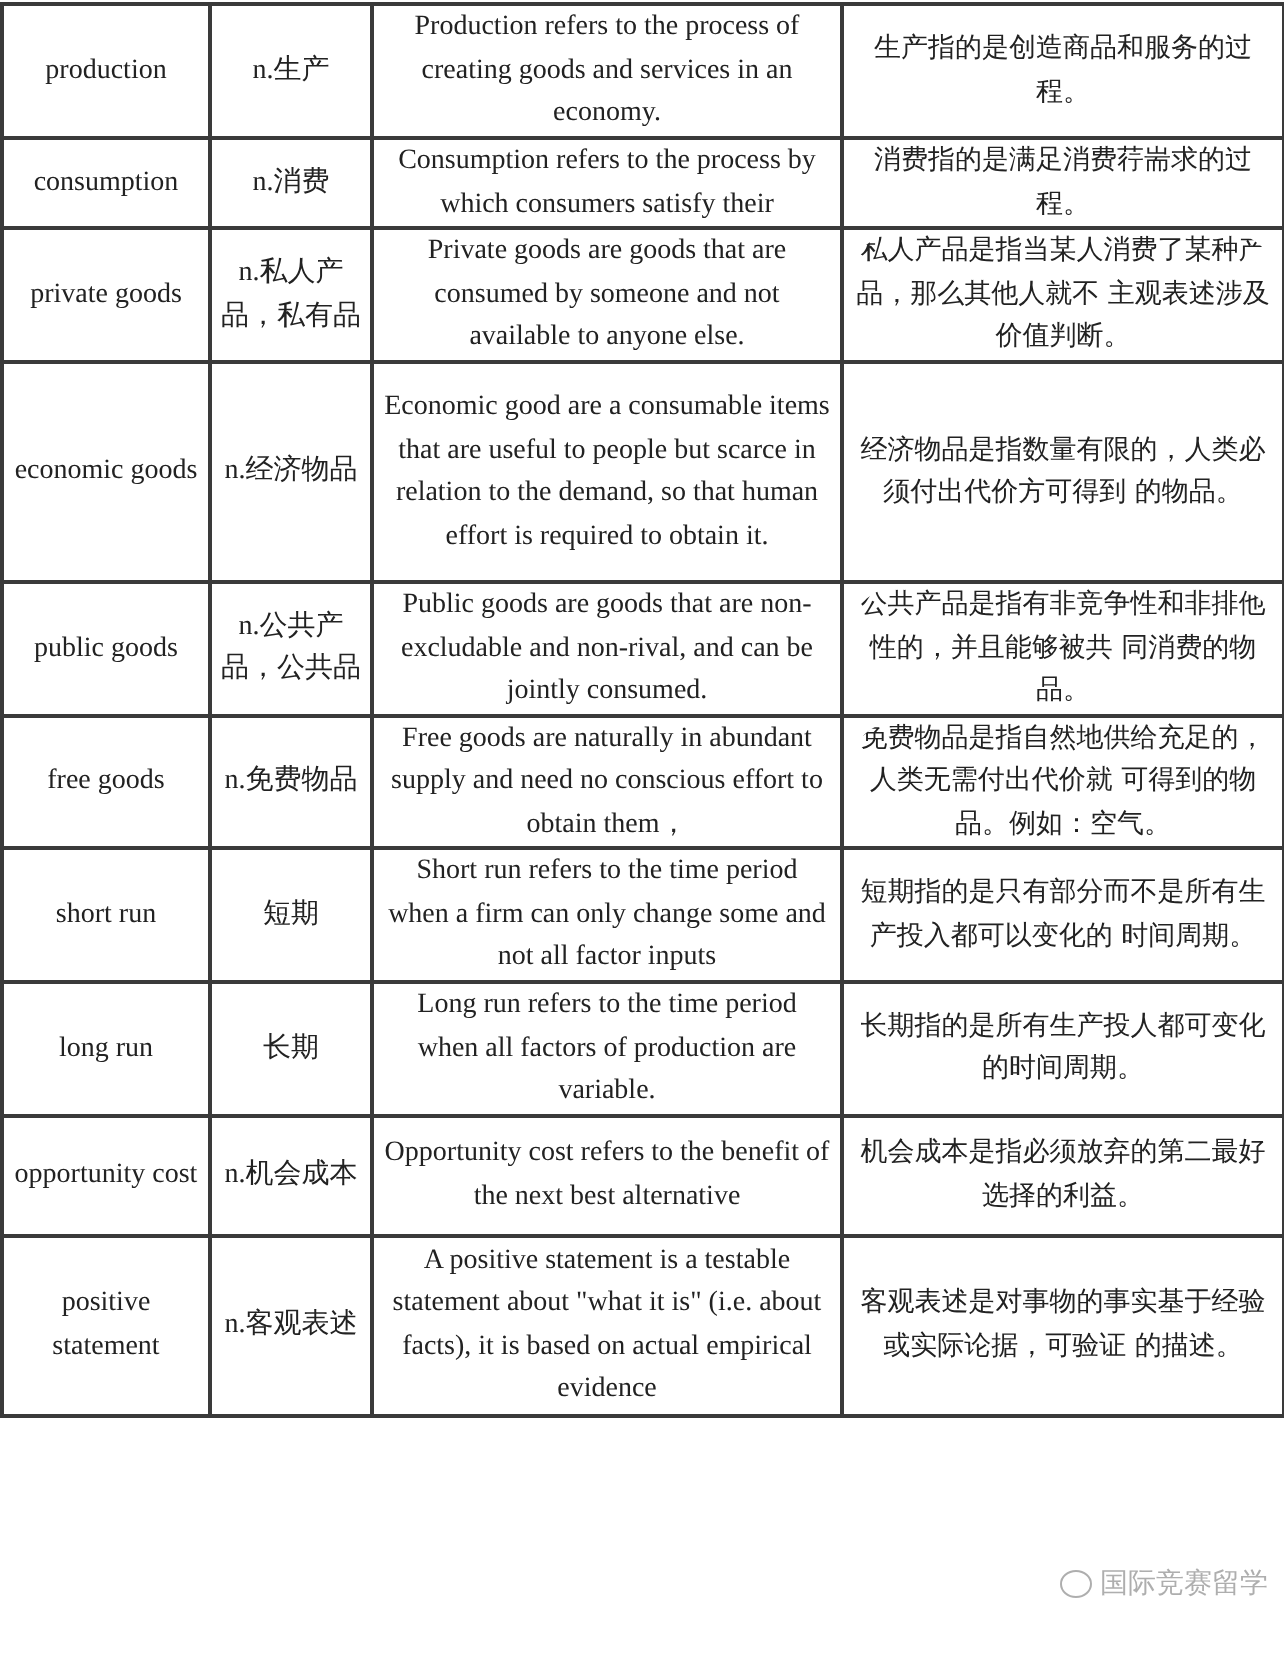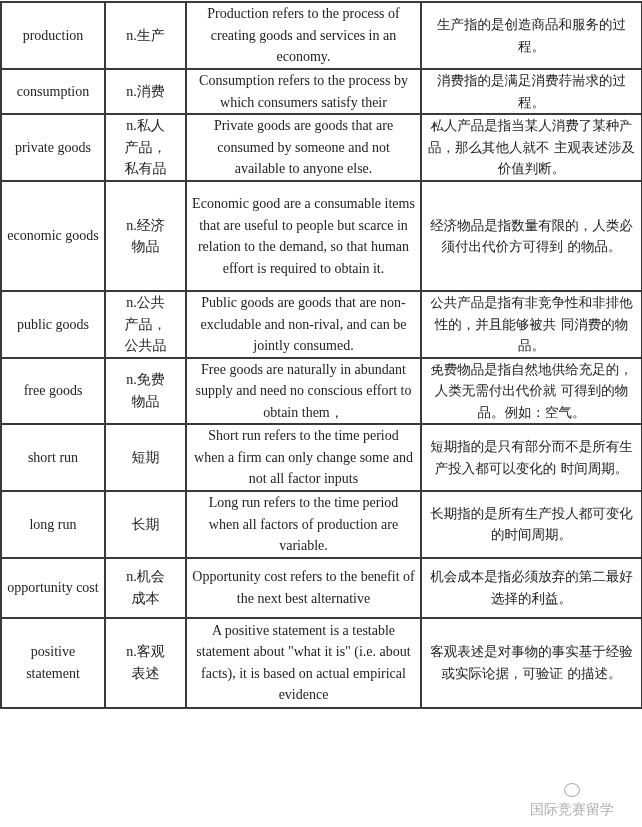--- a/index.html
+++ b/index.html
@@ -35,36 +35,35 @@
     text-align: center;
     vertical-align: middle;
     font-size: 14px;
     line-height: 21.5px;
     padding: 0 4px;
     overflow: hidden;
     word-wrap: break-word;
     font-family: Liberation Serif, serif;
   }
   table.glossary td.term { padding: 0 3px; }
-  table.glossary td.pos  { padding: 0 16px; border-radius: 14px; }
+  table.glossary td.pos  { padding: 0 2px; border-radius: 14px; }
   table.glossary td.en   { padding: 0 5px; }
   table.glossary td.zh   { padding: 0 6px; font-family: "DejaVu Sans", sans-serif; font-size: 13.5px; border-radius: 30px; }
   .watermark {
     position: absolute;
     left: 530px;
     top: 783px;
     font-size: 14px;
     color: rgba(160,160,160,0.85);
     font-family: "DejaVu Sans", sans-serif;
     white-space: nowrap;
     pointer-events: none;
     display: flex;
     align-items: center;
     gap: 4px;
-    flex-direction: column;
   }
   .watermark .wm-icon {
     width: 14px;
     height: 12px;
     border: 1.5px solid rgba(160,160,160,0.85);
     border-radius: 50%;
     display: inline-block;
   }
 </style>
 </head>

